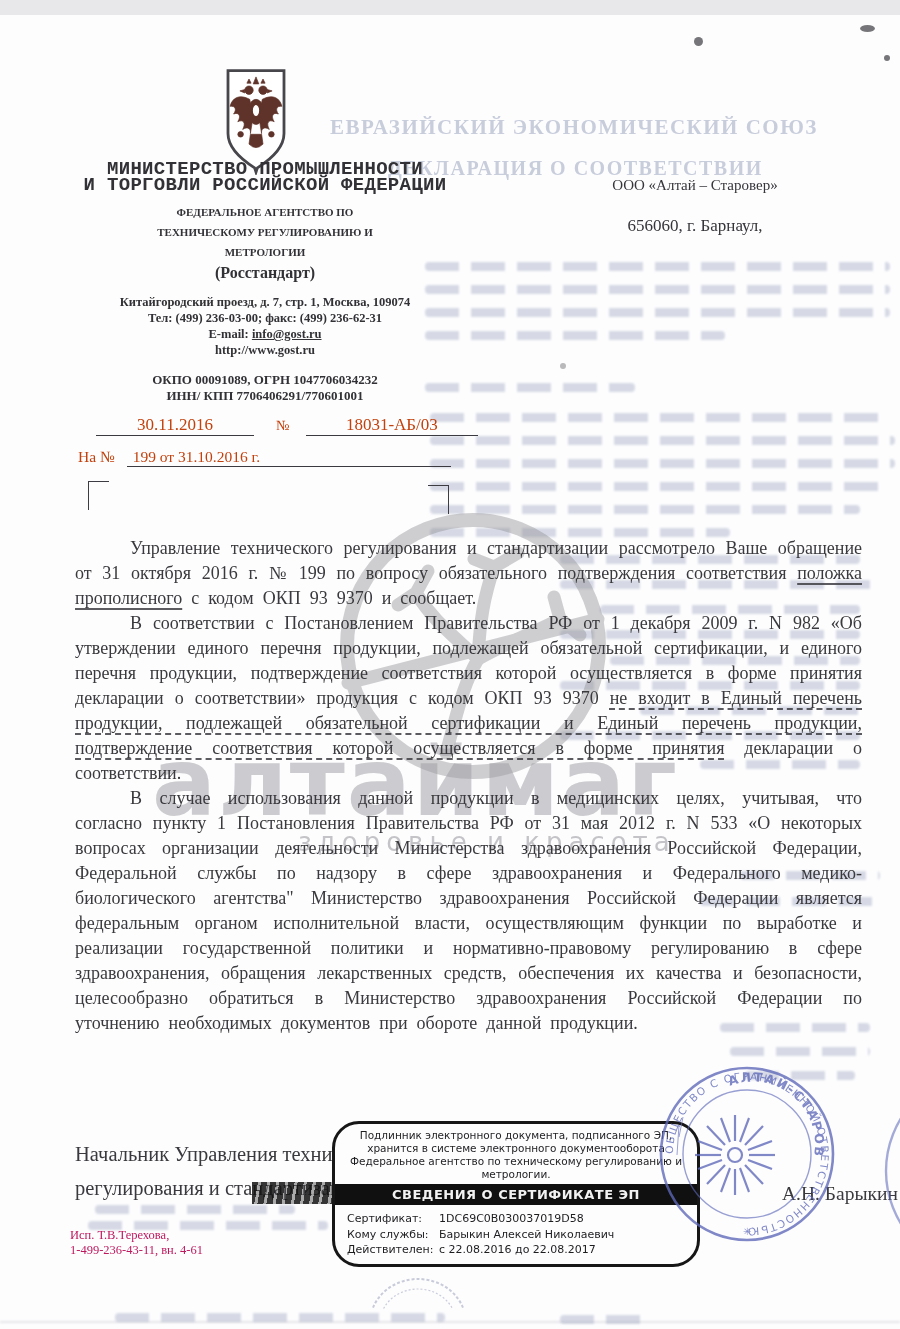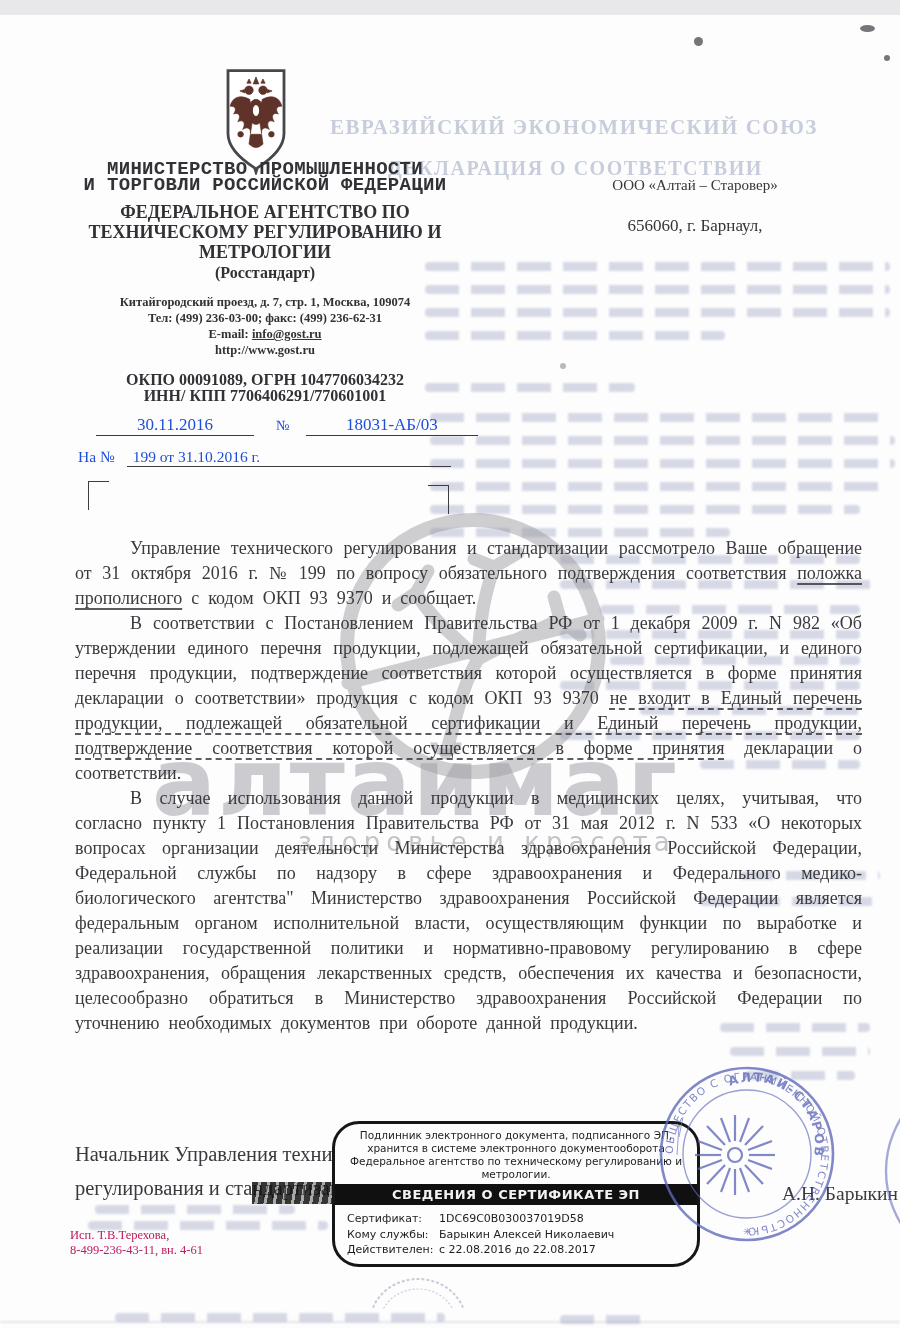--- a/index.html
+++ b/index.html
@@ -18,32 +18,32 @@
   
   .wm-big{z-index:2;font-family:"DejaVu Sans",sans-serif;font-weight:bold;
           font-size:95px;color:rgba(160,160,164,.52);letter-spacing:2px;white-space:nowrap;filter:blur(.4px);}
   .wm-tag{z-index:2;font-family:"DejaVu Sans",sans-serif;font-size:26px;letter-spacing:6px;
           color:rgba(158,158,164,.60);white-space:nowrap;filter:blur(.4px);}
   .wm-tree{z-index:2;opacity:.42;}
 
   
   .lh{z-index:3;text-align:center;font-weight:bold;color:#323236;}
   .lh .ministry{font-size:19px;line-height:16px;letter-spacing:.3px;font-family:Liberation Mono, monospace;}
-  .lh .agency{font-size:18px;line-height:20px;margin-top:9px;}
+  .lh .agency{font-size:11px;line-height:20px;margin-top:9px;}
   .lh .ros{font-size:16px;margin-top:2px;}
   .lh .contact{font-size:12.5px;line-height:16px;margin-top:12px;}
-  .lh .codes{font-size:16px;line-height:16px;margin-top:14px;}
+  .lh .codes{font-size:13px;line-height:16px;margin-top:14px;}
   .lh .email-u{text-decoration:underline;}
 
   .addr{z-index:3;text-align:center;color:#35353a;}
   .addr .company{font-size:15px;}
   .addr .line{font-size:17px;line-height:28px;}
 
   
-  .ref{z-index:3;font-size:17px;color:#1d4ed8;}
+  .ref{z-index:3;font-size:17px;color:#c2410c;}
   .u-seg{display:inline-block;border-bottom:1.6px solid #3a3a40;text-align:center;}
   .ref-small{font-size:14px;}
   .corner{position:absolute;width:20px;height:28px;z-index:3;}
   .corner.l{border-left:1.8px solid #3c3c42;border-top:1.8px solid #3c3c42;}
   .corner.r{border-right:1.8px solid #3c3c42;border-top:1.8px solid #3c3c42;}
 
   
   .body-text{z-index:3;width:787px;font-size:18px;line-height:25px;text-align:justify;word-spacing:4.5px;color:#3a3a3e;}
   .body-text p{margin:0;text-indent:55px;}
   .hand-u{text-decoration:underline;text-decoration-thickness:1.8px;text-underline-offset:4px;
@@ -167,21 +167,21 @@
   </div>
 
   <div class="abs sig" style="left:75px;top:1122px;">
     <div>Начальник Управления технического</div>
     <div>регулирования и стандартизации</div>
   </div>
   <div class="abs sig-name" style="left:782px;top:1168px;">А.Н. Барыкин</div>
 
   <div class="abs exec" style="left:70px;top:1213px;">
     <div>Исп. Т.В.Терехова,</div>
-    <div>8-499-236-43-11, вн. 4-61</div>
+    <div>1-499-236-43-11, вн. 4-61</div>
   </div>
 
   <div class="ep-strip" style="left:252px;top:1167px;width:84px;"></div>
   <div class="abs ep-box" style="left:332px;top:1106px;">
     <div class="ep-top">
       <div>Подлинник электронного документа, подписанного ЭП,</div>
       <div>хранится в системе электронного документооборота</div>
       <div>Федеральное агентство по техническому регулированию и</div>
       <div>метрологии.</div>
     </div>

